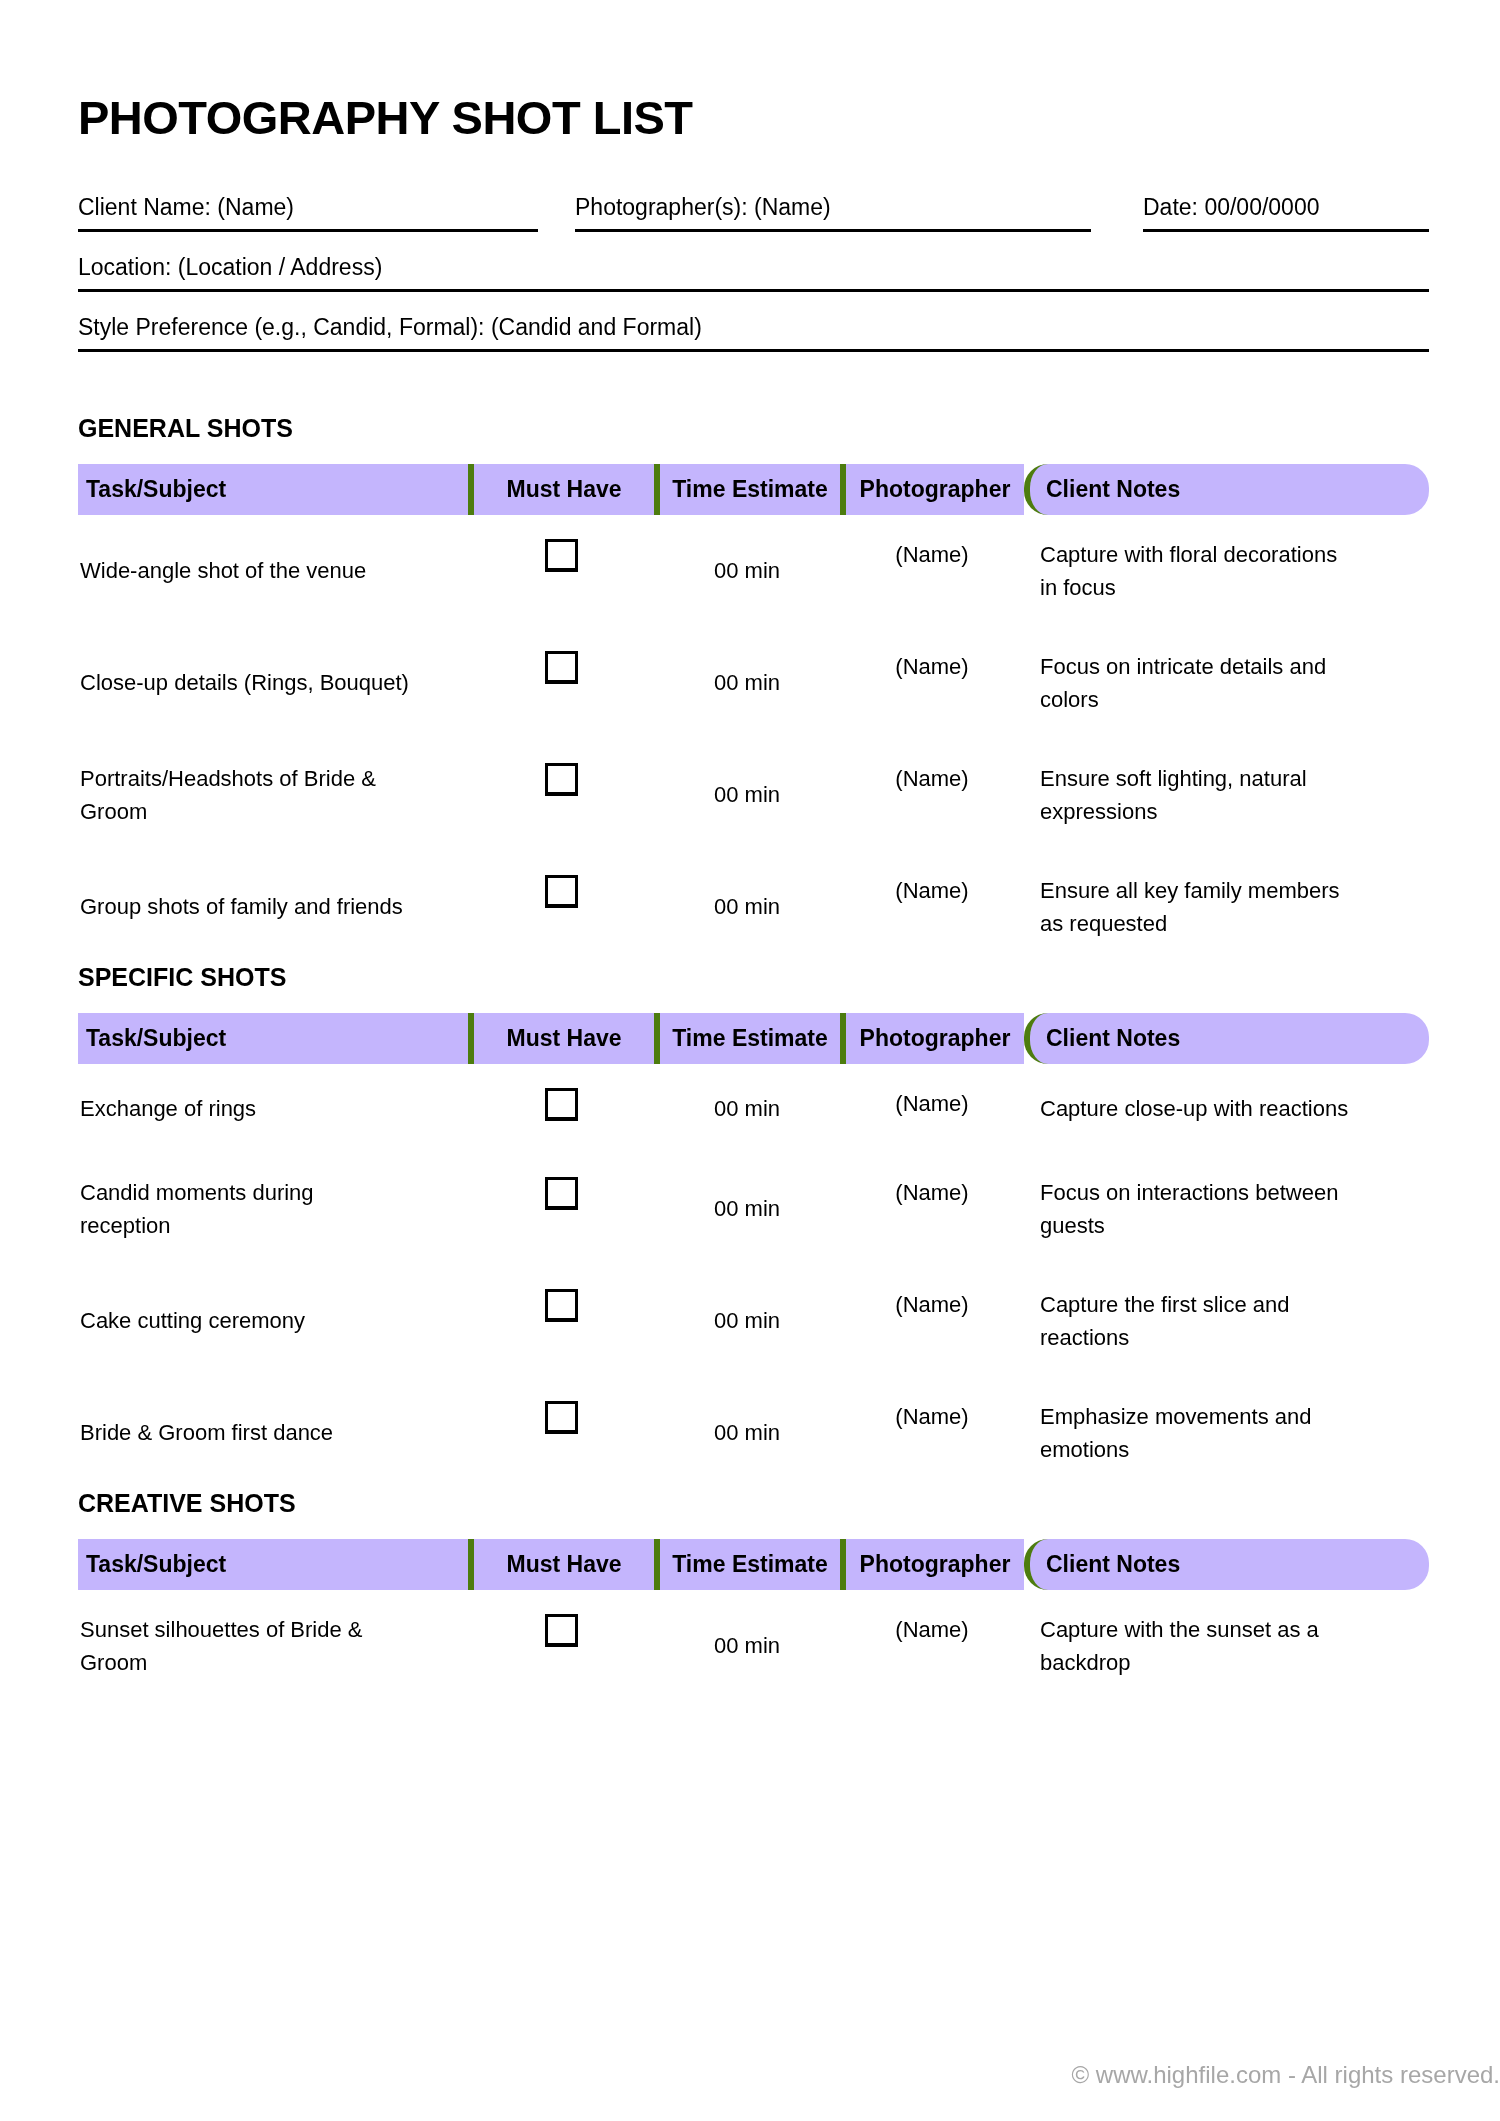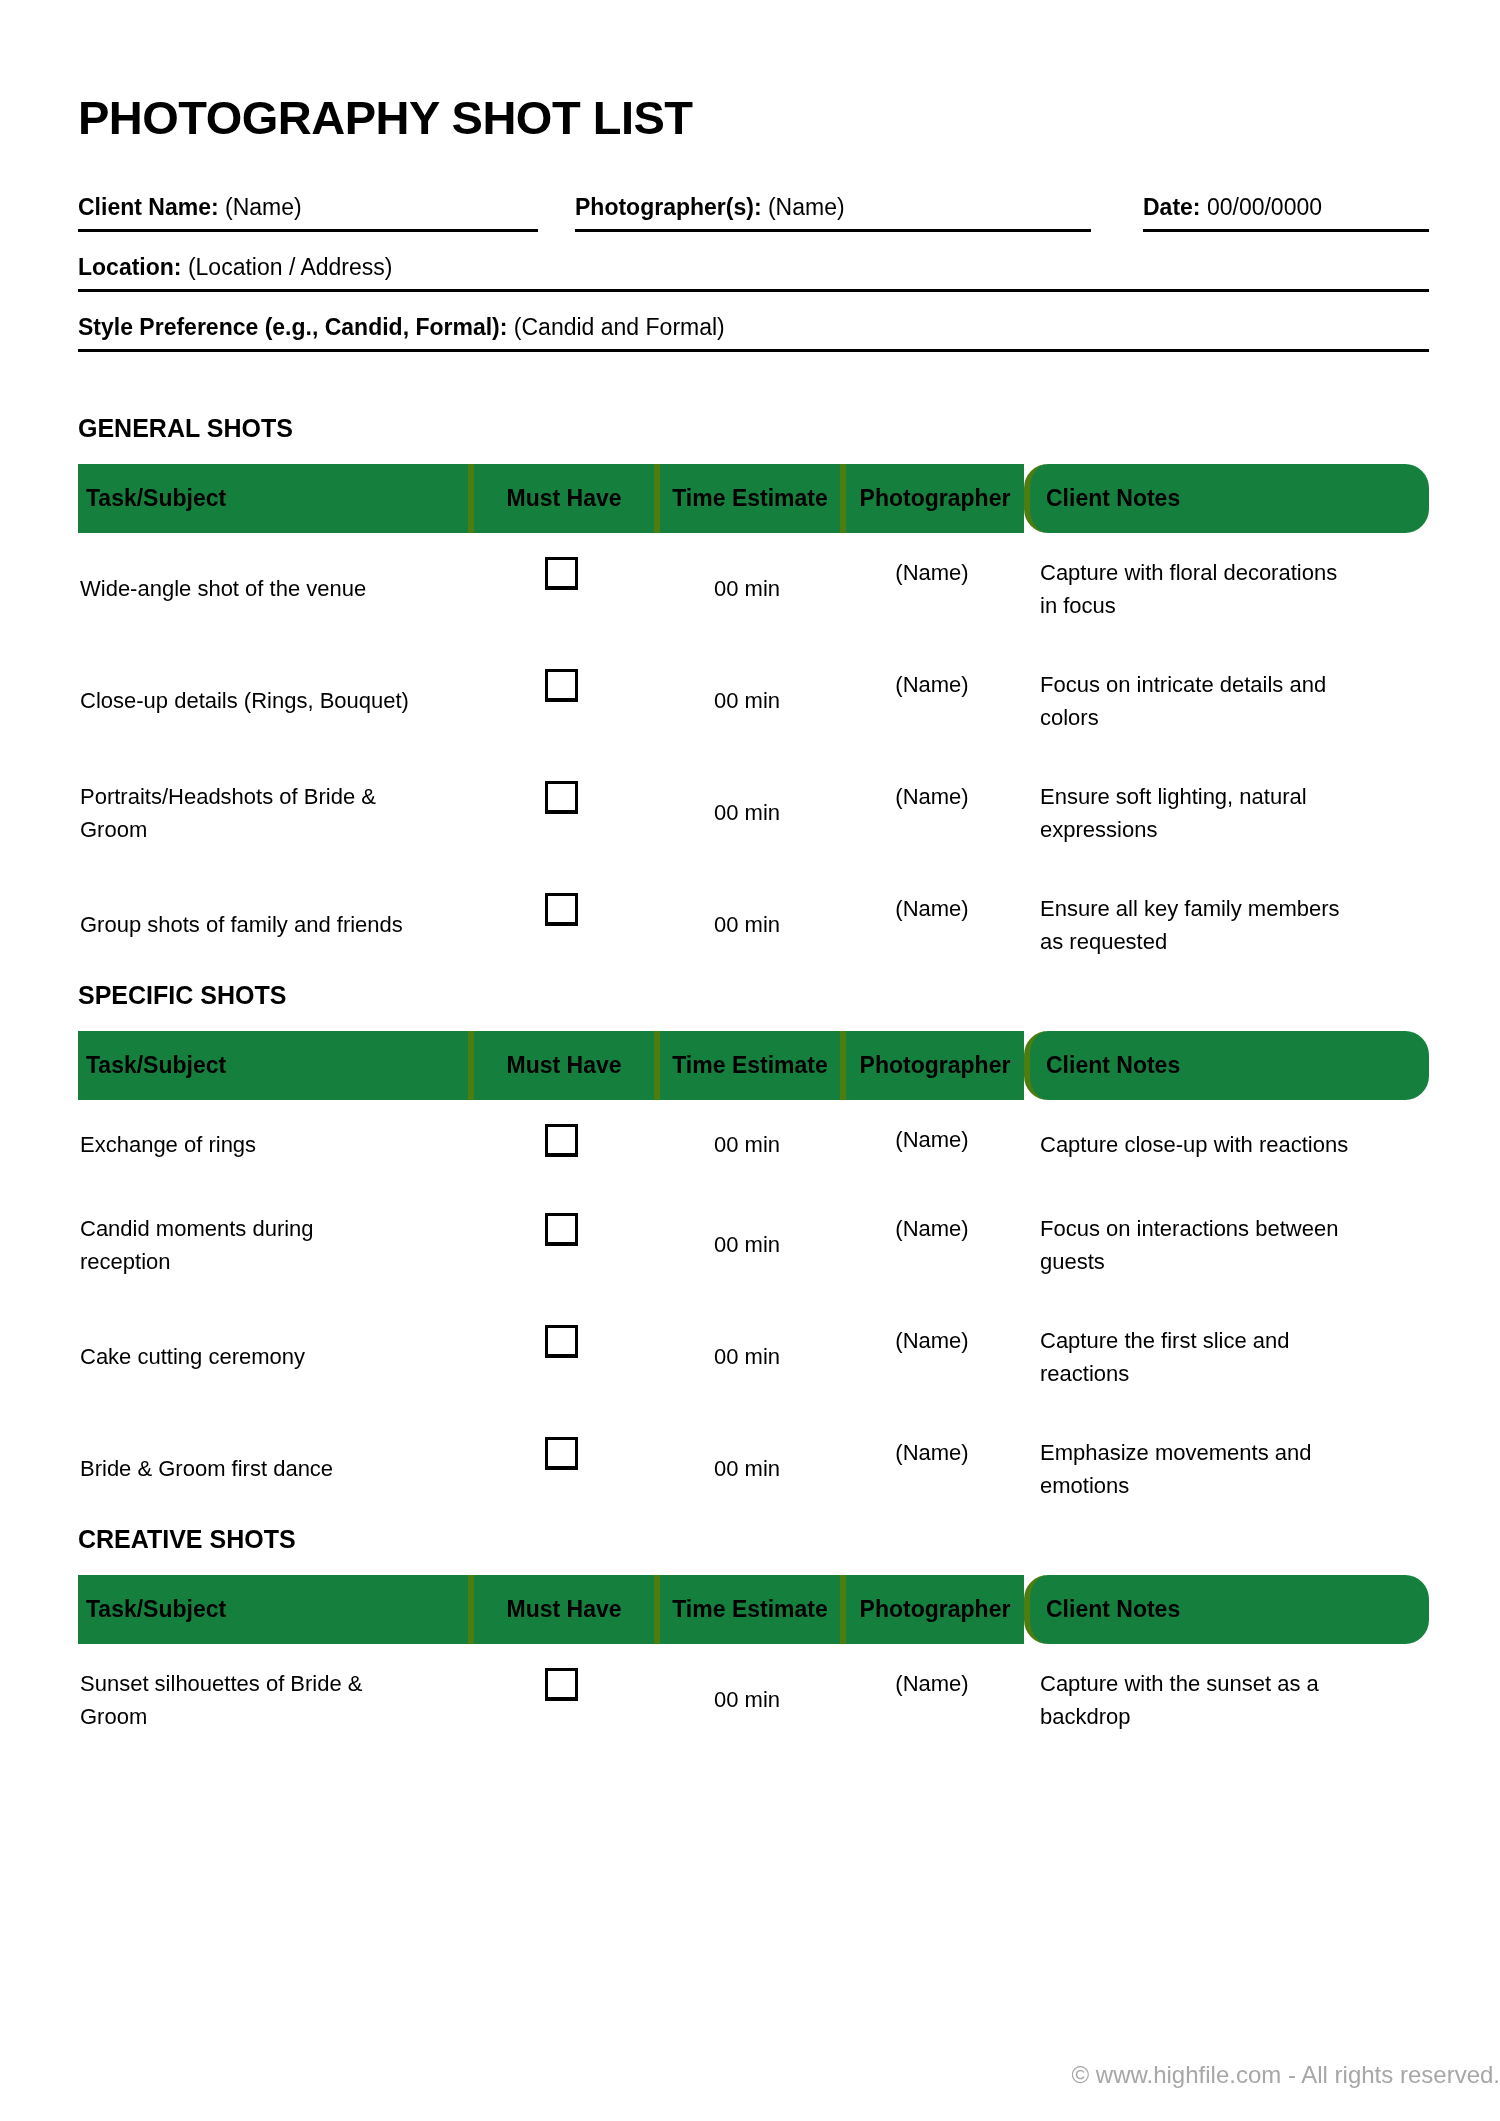--- a/index.html
+++ b/index.html
@@ -23,21 +23,21 @@
   .doc-title {
     font-size: 47px;
     font-weight: 700;
     letter-spacing: -0.5px;
     margin-top: 14px;
     line-height: 1.1;
   }
 
   
   .fields { margin-top: 50px; font-size: 23px; }
-  .fields .lbl { font-weight: 700; }
+  .fields .lbl { font-weight: 400; }
   .fields .val { font-weight: 400; }
   .fields-row1 { display: flex; }
   .field { border-bottom: 3px solid #000; padding-bottom: 8px; white-space: nowrap; }
   .f-client { width: 460px; margin-right: 37px; }
   .f-photog { width: 516px; margin-right: 52px; }
   .f-date   { flex: 1; }
   .field-full { margin-top: 22px; }
 
   
   .shot-section { }
@@ -54,22 +54,22 @@
     border-collapse: separate;
     border-spacing: 0;
   }
   col.w-task   { width: 390px; }
   col.w-must   { width: 186px; }
   col.w-time   { width: 186px; }
   col.w-photog { width: 184px; }
   col.w-notes  { width: 405px; }
 
   thead th {
-    background: #15803d;
-    height: 69px;
+    background: #c4b5fd;
+    height: 51px;
     font-size: 23px;
     font-weight: 700;
     vertical-align: middle;
     text-align: center;
     padding: 9px;
   }
   thead th.c-task  { text-align: left; padding-left: 8px; }
   thead th.c-notes { text-align: left; padding-left: 16px; border-radius: 24px; }
   thead th + th { border-left: 6px solid #4d7c0f; }
 

